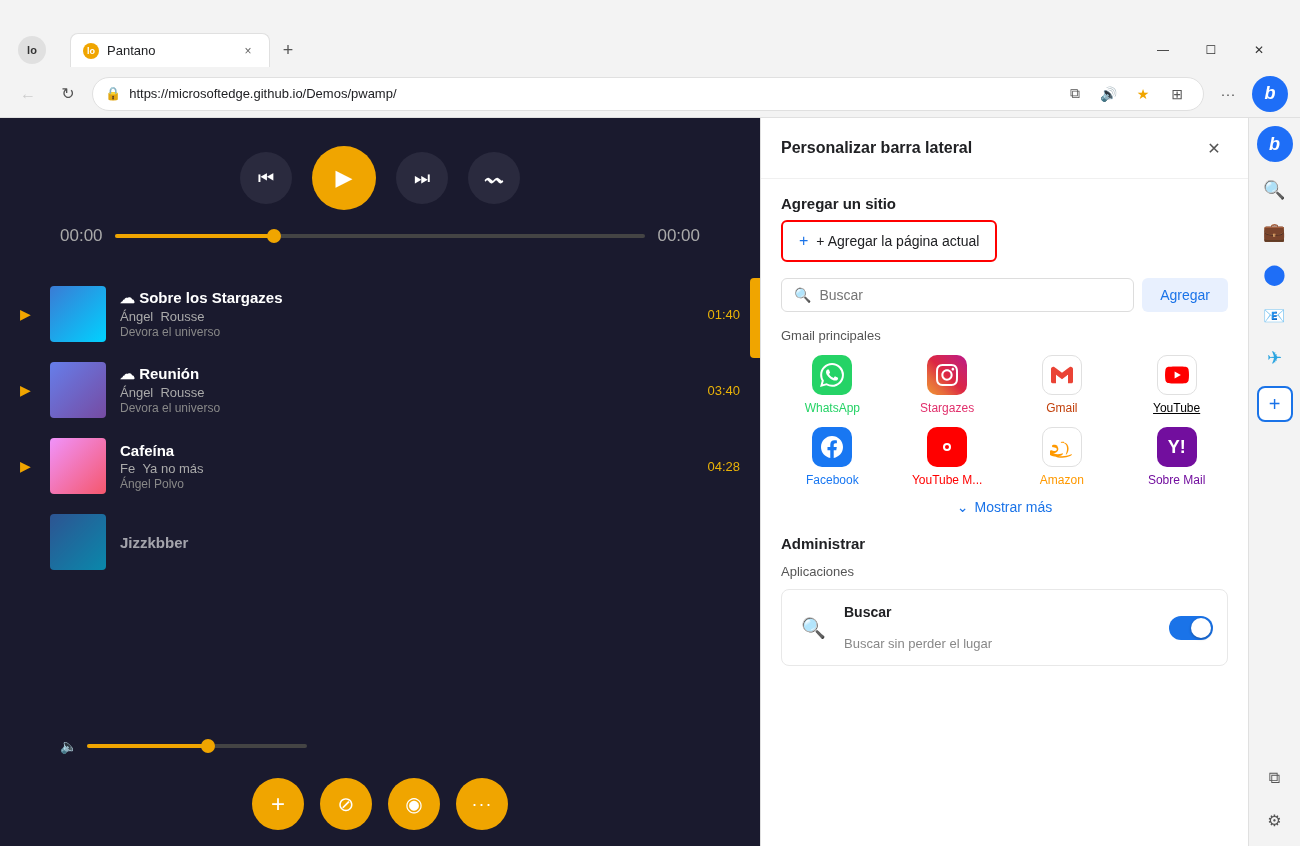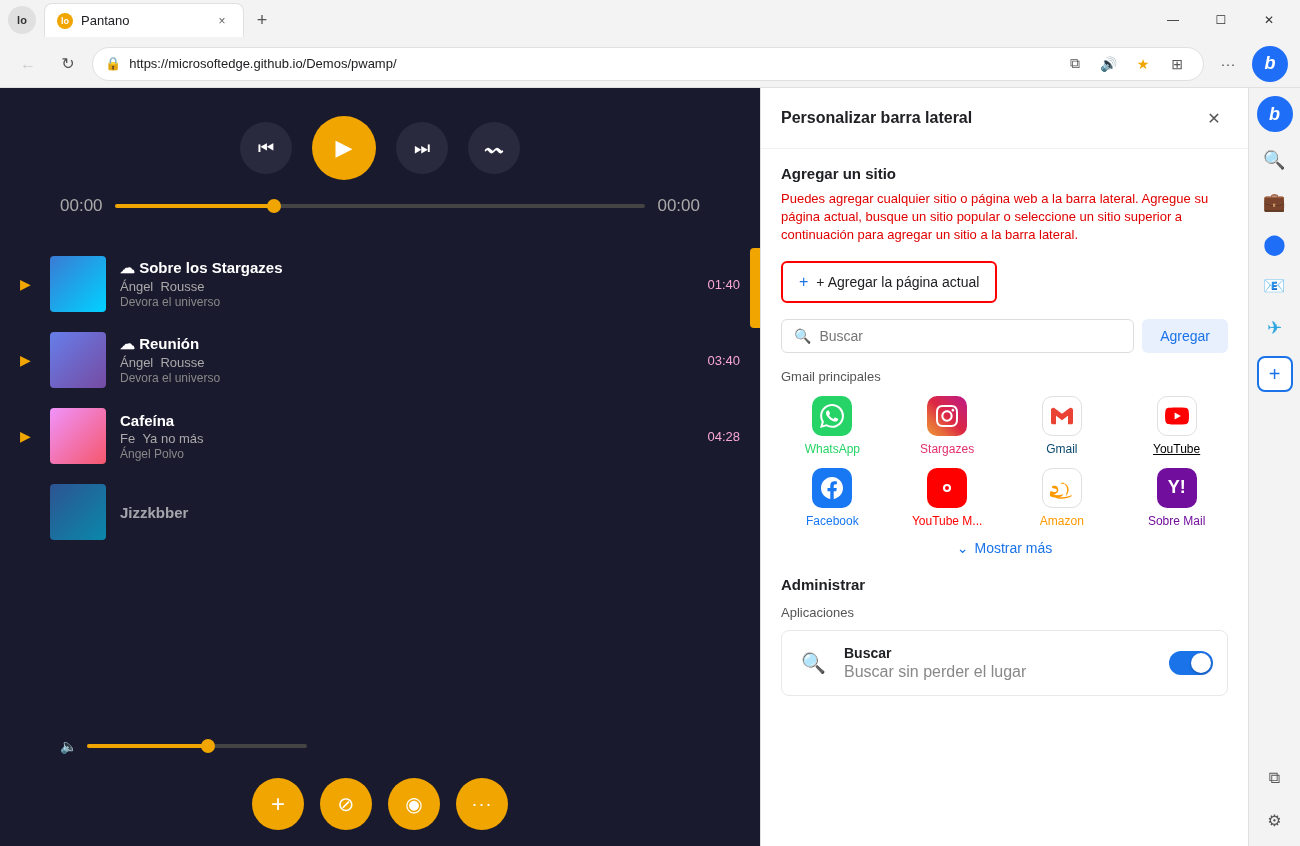--- a/index.html
+++ b/index.html
@@ -1,20 +1,20 @@
 <!DOCTYPE html>
 <html><head>
   <meta charset="utf-8">
   <style>
     * { margin: 0; padding: 0; box-sizing: border-box; }
     body { width: 1300px; height: 846px; font-family: 'Segoe UI', Arial, sans-serif; overflow: hidden; background: #202124; }
 
     
     .browser-chrome { width: 100%; height: 100%; display: flex; flex-direction: column; background: #f3f3f3; }
-    .title-bar { display: flex; align-items: center; height: 40px; background: #f3f3f3; padding: 0 8px; gap: 8px; }
+    .title-bar { display: flex; align-items: center; height: 40px; background: #f3f3f3; padding: 0 18px; gap: 24px; margin-top: 30px; }
     .window-controls-left { display: flex; align-items: center; gap: 4px; }
     .circle-btn { width: 28px; height: 28px; border-radius: 50%; border: none; background: #e0e0e0; cursor: pointer; display: flex; align-items: center; justify-content: center; font-size: 14px; color: #555; }
     .tab-bar { display: flex; align-items: center; flex: 1; gap: 4px; }
     .tab { display: flex; align-items: center; background: white; border-radius: 8px 8px 0 0; padding: 6px 12px; height: 34px; gap: 8px; min-width: 200px; max-width: 260px; border: 1px solid #e0e0e0; border-bottom: none; }
     .tab-favicon { width: 16px; height: 16px; border-radius: 50%; background: #555; display: flex; align-items: center; justify-content: center; font-size: 10px; color: white; font-weight: bold; }
     .tab-title { font-size: 13px; color: #202124; flex: 1; white-space: nowrap; overflow: hidden; text-overflow: ellipsis; }
     .tab-close { width: 18px; height: 18px; border-radius: 50%; border: none; background: transparent; cursor: pointer; display: flex; align-items: center; justify-content: center; font-size: 12px; color: #666; }
     .new-tab-btn { width: 28px; height: 28px; border-radius: 50%; border: none; background: transparent; cursor: pointer; font-size: 18px; color: #555; display: flex; align-items: center; justify-content: center; }
     .window-controls-right { display: flex; align-items: center; gap: 2px; }
     .win-ctrl { width: 46px; height: 32px; border: none; background: transparent; cursor: pointer; font-size: 12px; color: #333; display: flex; align-items: center; justify-content: center; }
@@ -49,21 +49,21 @@
 
     
     .playlist { flex: 1; overflow-y: auto; padding: 10px 0; }
     .playlist-item { display: flex; align-items: center; padding: 10px 20px; gap: 14px; cursor: pointer; }
     .play-arrow { color: #f0a500; font-size: 14px; width: 16px; }
     .album-art { width: 56px; height: 56px; border-radius: 4px; background: #3a3a5a; flex-shrink: 0; overflow: hidden; display: flex; align-items: center; justify-content: center; }
     .track-info { flex: 1; }
     .track-title { font-size: 15px; font-weight: 600; color: white; display: flex; align-items: center; gap: 6px; }
     .track-artist { font-size: 13px; color: #aaa; margin-top: 2px; }
     .track-album { font-size: 12px; color: #888; margin-top: 1px; }
-    .track-duration { font-size: 13px; color: #f9a8d4; }
+    .track-duration { font-size: 13px; color: #eab308; }
 
     
     .volume-bar { display: flex; align-items: center; gap: 10px; padding: 8px 60px; }
     .volume-icon { font-size: 14px; color: #aaa; }
     .volume-track { flex: 1; height: 4px; background: #444; border-radius: 2px; position: relative; cursor: pointer; max-width: 220px; }
     .volume-fill { height: 100%; background: #f0a500; border-radius: 2px; position: relative; width: 55%; }
     .volume-thumb { width: 14px; height: 14px; border-radius: 50%; background: #f0a500; position: absolute; right: -7px; top: -5px; }
     .bottom-controls { display: flex; align-items: center; justify-content: center; gap: 16px; padding: 16px; }
     .bottom-btn { width: 52px; height: 52px; border-radius: 50%; background: #f0a500; border: none; cursor: pointer; display: flex; align-items: center; justify-content: center; color: white; font-size: 20px; }
 
@@ -87,35 +87,35 @@
     .search-input { border: none; outline: none; font-size: 14px; color: #202124; flex: 1; background: transparent; }
     .add-btn { padding: 8px 18px; background: #e8f0fe; border: none; border-radius: 6px; font-size: 14px; color: #1a73e8; cursor: pointer; font-weight: 500; }
 
     .sites-title { font-size: 13px; color: #555; margin-bottom: 12px; }
     .sites-grid { display: grid; grid-template-columns: repeat(4, 1fr); gap: 12px; margin-bottom: 12px; }
     .site-item { display: flex; flex-direction: column; align-items: center; gap: 6px; cursor: pointer; }
     .site-icon { width: 40px; height: 40px; border-radius: 10px; display: flex; align-items: center; justify-content: center; font-size: 22px; }
     .site-name { font-size: 12px; color: #555; text-align: left; }
     .site-name.green { color: #25d366; }
     .site-name.pink { color: #e1306c; }
-    .site-name.red { color: #0c4a6e; }
+    .site-name.red { color: #c2410c; }
     .site-name.darkred { color: #000000; text-decoration: underline; }
     .site-name.blue { color: #1877f2; }
     .site-name.orange-red { color: #ff0000; }
     .site-name.amazon { color: #ff9900; }
     .site-name.purple { color: #720e9e; }
 
     .show-more { display: flex; align-items: center; justify-content: center; gap: 6px; color: #1a73e8; font-size: 14px; cursor: pointer; margin-bottom: 20px; }
 
     .admin-title { font-size: 15px; font-weight: 600; color: #202124; margin-bottom: 12px; }
     .app-card { background: white; border: 1px solid #e8e8e8; border-radius: 8px; padding: 14px; display: flex; align-items: center; gap: 12px; }
     .app-icon-wrap { width: 36px; height: 36px; display: flex; align-items: center; justify-content: center; font-size: 20px; }
     .app-info { flex: 1; }
     .app-name { font-size: 14px; font-weight: 600; color: #202124; }
-    .app-desc { font-size: 16px; color: #888; margin-top: 2px; }
+    .app-desc { font-size: 13px; color: #888; margin-top: 16px; }
     .toggle-switch { width: 44px; height: 24px; border-radius: 12px; background: #1a73e8; position: relative; cursor: pointer; flex-shrink: 0; }
     .toggle-knob { width: 20px; height: 20px; border-radius: 50%; background: white; position: absolute; top: 2px; right: 2px; box-shadow: 0 1px 3px rgba(0,0,0,0.3); }
 
     
     .browser-sidebar { width: 52px; background: #f3f3f3; border-left: 1px solid #e0e0e0; display: flex; flex-direction: column; align-items: center; padding: 8px 0; gap: 6px; }
     .sidebar-icon-btn { width: 36px; height: 36px; border-radius: 6px; border: none; background: transparent; cursor: pointer; display: flex; align-items: center; justify-content: center; font-size: 18px; color: #555; }
     .sidebar-bottom { margin-top: auto; display: flex; flex-direction: column; gap: 6px; align-items: center; }
     .sidebar-bottom-btn { width: 36px; height: 36px; border-radius: 6px; border: none; background: transparent; cursor: pointer; display: flex; align-items: center; justify-content: center; font-size: 18px; color: #555; }
 
     
@@ -276,21 +276,20 @@
       <div style="position:absolute;right:0;top:160px;width:10px;height:80px;background:#f0a500;border-radius:4px 0 0 4px;"></div>
     </div>
 
     <div class="sidebar-panel">
       <div class="panel-header">
         <span class="panel-title">Personalizar barra lateral</span>
         <button class="panel-close">✕</button>
       </div>
       <div class="panel-content">
         <div class="section-title">Agregar un sitio</div>
-        <div class="section-desc">Puedes agregar cualquier sitio o página web a la barra lateral. Agregue su página actual, busque un sitio popular o seleccione un sitio superior a continuación para agregar un sitio a la barra lateral.</div>
 
         <button class="add-current-btn">
           <span style="font-size:16px;color:#1a73e8;">+</span>
           <span style="font-size:14px;">+ Agregar la página actual</span>
         </button>
 
         <div class="search-row">
           <div class="search-input-wrap">
             <span style="color:#888;font-size:14px;">🔍</span>
             <input class="search-input" type="text" placeholder="Buscar" style="">

